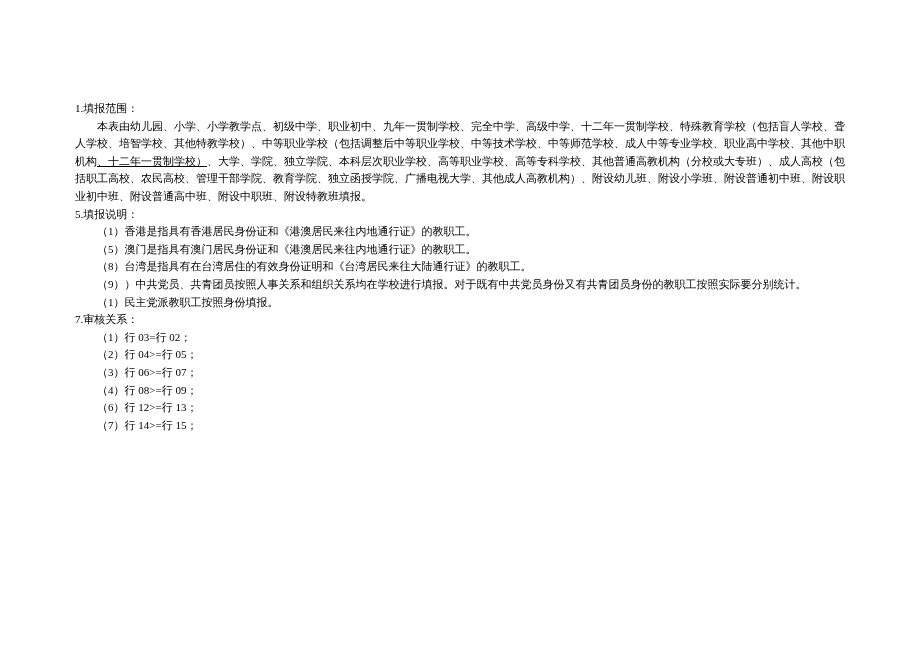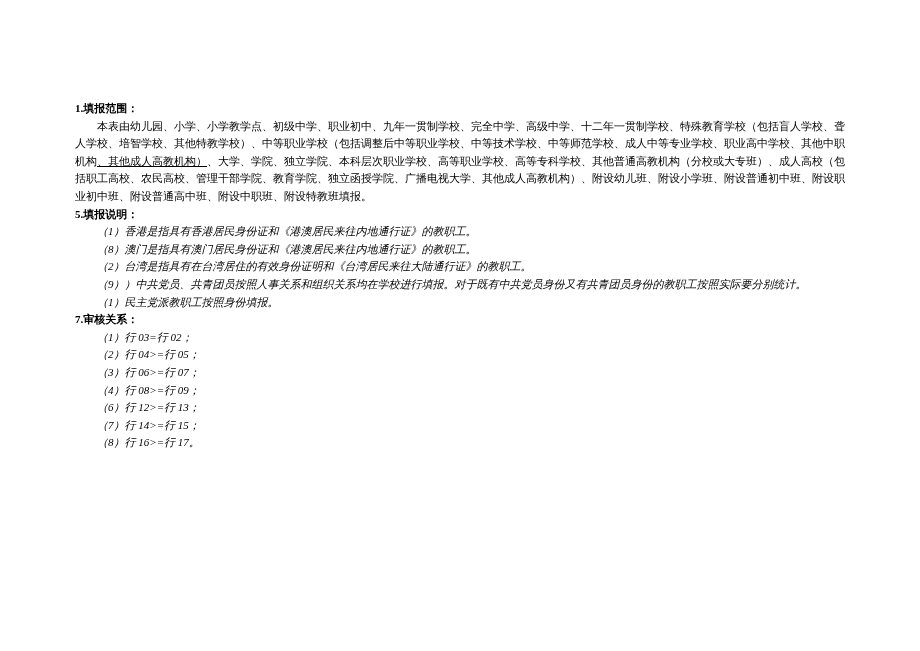--- a/index.html
+++ b/index.html
@@ -11,56 +11,53 @@
       font-family: "SimSun", "宋体", serif;
       font-size: 11px;
       line-height: 1.6;
       color: #000;
       background: #fff;
       padding: 100px 75px 50px 75px;
       width: 920px;
     }
     .section-header {
       display: block;
-      font-weight: bold;
     }
     .body-text {
       text-indent: 2em;
       display: block;
     }
     .list-item {
       text-indent: 2em;
       display: block;
-      font-style: italic;
     }
     .underline {
       text-decoration: underline;
     }
   </style>
 </head>
 <body>
 
 <div>
   <span class="section-header">1.填报范围：</span>
   <span class="body-text">
-    <span>本表由幼儿园、小学、小学教学点、初级中学、职业初中、九年一贯制学校、完全中学、高级中学、十二年一贯制学校、特殊教育学校（包括盲人学校、聋人学校、培智学校、其他特教学校）、中等职业学校（包括调整后中等职业学校、中等技术学校、中等师范学校、成人中等专业学校、职业高中学校、其他中职机构</span><span class="underline">、其他成人高教机构）</span><span>、大学、学院、独立学院、本科层次职业学校、高等职业学校、高等专科学校、其他普通高教机构（分校或大专班）、成人高校（包括职工高校、农民高校、管理干部学院、教育学院、独立函授学院、广播电视大学、其他成人高教机构）、附设幼儿班、附设小学班、附设普通初中班、附设职业初中班、附设普通高中班、附设中职班、附设特教班填报。</span>
+    <span>本表由幼儿园、小学、小学教学点、初级中学、职业初中、九年一贯制学校、完全中学、高级中学、十二年一贯制学校、特殊教育学校（包括盲人学校、聋人学校、培智学校、其他特教学校）、中等职业学校（包括调整后中等职业学校、中等技术学校、中等师范学校、成人中等专业学校、职业高中学校、其他中职机构</span><span class="underline">、十二年一贯制学校）</span><span>、大学、学院、独立学院、本科层次职业学校、高等职业学校、高等专科学校、其他普通高教机构（分校或大专班）、成人高校（包括职工高校、农民高校、管理干部学院、教育学院、独立函授学院、广播电视大学、其他成人高教机构）、附设幼儿班、附设小学班、附设普通初中班、附设职业初中班、附设普通高中班、附设中职班、附设特教班填报。</span>
   </span>
 </div>
 
 <div>
   <span class="section-header">5.填报说明：</span>
   <span class="list-item">（1）香港是指具有香港居民身份证和《港澳居民来往内地通行证》的教职工。</span>
-  <span class="list-item">（8）澳门是指具有澳门居民身份证和《港澳居民来往内地通行证》的教职工。</span>
-  <span class="list-item">（2）台湾是指具有在台湾居住的有效身份证明和《台湾居民来往大陆通行证》的教职工。</span>
+  <span class="list-item">（5）澳门是指具有澳门居民身份证和《港澳居民来往内地通行证》的教职工。</span>
+  <span class="list-item">（8）台湾是指具有在台湾居住的有效身份证明和《台湾居民来往大陆通行证》的教职工。</span>
   <span class="list-item">（9））中共党员、共青团员按照人事关系和组织关系均在学校进行填报。对于既有中共党员身份又有共青团员身份的教职工按照实际要分别统计。</span>
   <span class="list-item">（1）民主党派教职工按照身份填报。</span>
 </div>
 
 <div>
   <span class="section-header">7.审核关系：</span>
   <span class="list-item">（1）行 03=行 02；</span>
   <span class="list-item">（2）行 04&gt;=行 05；</span>
   <span class="list-item">（3）行 06&gt;=行 07；</span>
   <span class="list-item">（4）行 08&gt;=行 09；</span>
   <span class="list-item">（6）行 12&gt;=行 13；</span>
   <span class="list-item">（7）行 14&gt;=行 15；</span>
-  <span class="list-item">（8）行 16&gt;=行 17。</span>
 </div>
 
 </body></html>

